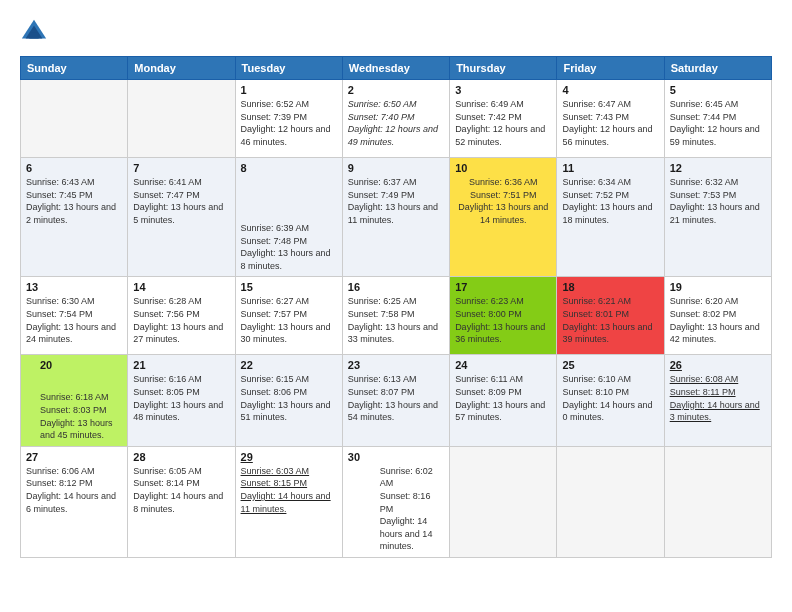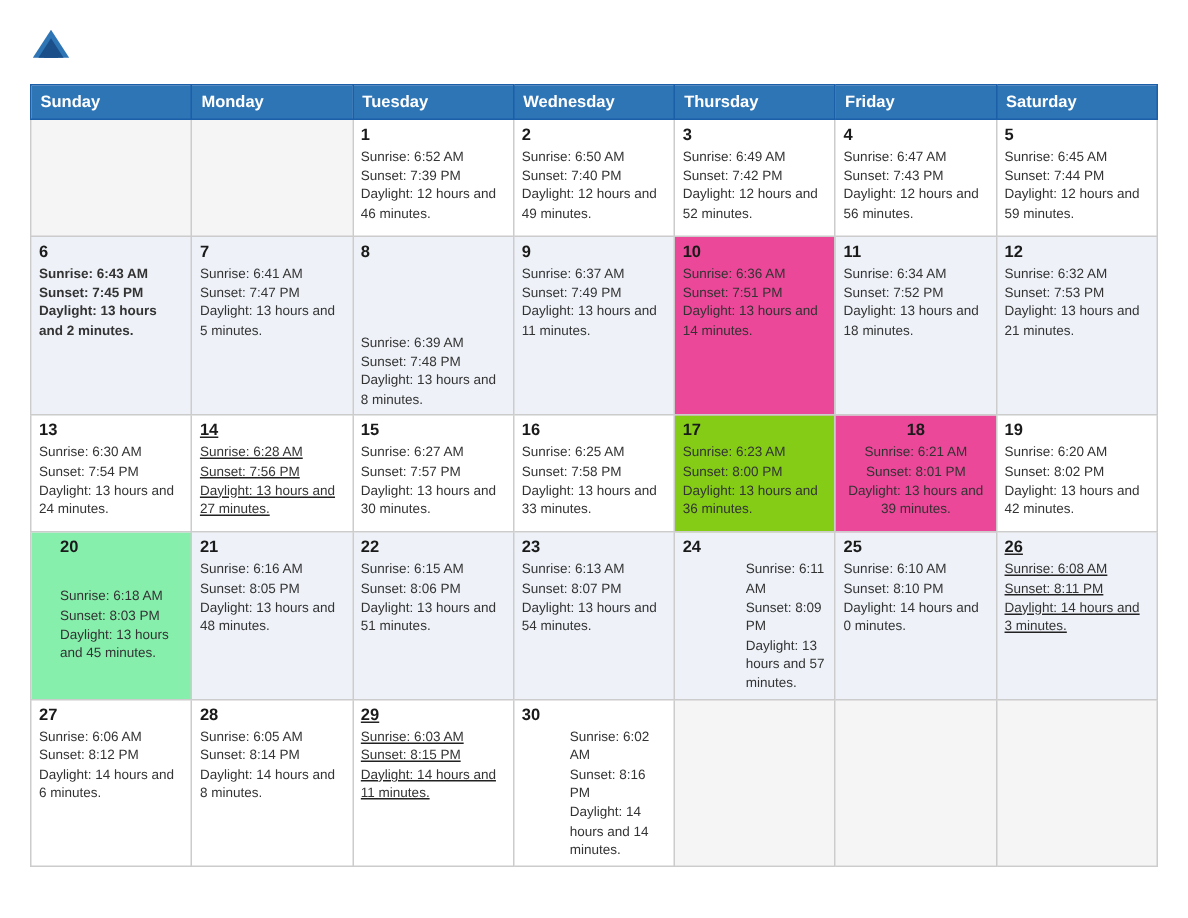--- a/index.html
+++ b/index.html
@@ -136,21 +136,21 @@
           <td class="empty"></td>
           <td class="empty"></td>
           <td style="background: rgb(255, 255, 255);">
             <div class="day-number">1</div>
             <div class="day-info" style="white-space: pre-line;">Sunrise: 6:52 AM
 Sunset: 7:39 PM
 Daylight: 12 hours and 46 minutes.</div>
           </td>
           <td style="background: rgb(255, 255, 255);">
             <div class="day-number">2</div>
-            <div class="day-info" style="white-space: pre-line;">Sunrise: 6:50 AM
+            <div class="day-info" style="white-space: pre-line; font-style: italic;">Sunrise: 6:50 AM
 Sunset: 7:40 PM
 Daylight: 12 hours and 49 minutes.</div>
           </td>
           <td style="background: rgb(255, 255, 255);">
             <div class="day-number">3</div>
             <div class="day-info" style="white-space: pre-line;">Sunrise: 6:49 AM
 Sunset: 7:42 PM
 Daylight: 12 hours and 52 minutes.</div>
           </td>
           <td style="background: rgb(255, 255, 255);">
@@ -162,21 +162,21 @@
           <td style="background: rgb(255, 255, 255);">
             <div class="day-number">5</div>
             <div class="day-info" style="white-space: pre-line;">Sunrise: 6:45 AM
 Sunset: 7:44 PM
 Daylight: 12 hours and 59 minutes.</div>
           </td>
         </tr>
         <tr>
           <td style="background: rgb(238, 242, 248);">
             <div class="day-number">6</div>
-            <div class="day-info" style="white-space: pre-line; font-weight: bold;">Sunrise: 6:43 AM
+            <div class="day-info" style="white-space: pre-line;">Sunrise: 6:43 AM
 Sunset: 7:45 PM
 Daylight: 13 hours and 2 minutes.</div>
           </td>
           <td style="background: rgb(238, 242, 248);">
             <div class="day-number">7</div>
             <div class="day-info" style="white-space: pre-line;">Sunrise: 6:41 AM
 Sunset: 7:47 PM
 Daylight: 13 hours and 5 minutes.</div>
           </td>
           <td style="background: rgb(238, 242, 248);">
@@ -184,23 +184,23 @@
             <div class="day-info" style="white-space: pre-line; margin-top: 48px;">Sunrise: 6:39 AM
 Sunset: 7:48 PM
 Daylight: 13 hours and 8 minutes.</div>
           </td>
           <td style="background: rgb(238, 242, 248);">
             <div class="day-number">9</div>
             <div class="day-info" style="white-space: pre-line;">Sunrise: 6:37 AM
 Sunset: 7:49 PM
 Daylight: 13 hours and 11 minutes.</div>
           </td>
-          <td style="background: #ec4899;">
+          <td style="background: #fde047;">
             <div class="day-number">10</div>
-            <div class="day-info" style="white-space: pre-line;">Sunrise: 6:36 AM
+            <div class="day-info" style="white-space: pre-line; text-align: center;">Sunrise: 6:36 AM
 Sunset: 7:51 PM
 Daylight: 13 hours and 14 minutes.</div>
           </td>
           <td style="background: rgb(238, 242, 248);">
             <div class="day-number">11</div>
             <div class="day-info" style="white-space: pre-line;">Sunrise: 6:34 AM
 Sunset: 7:52 PM
 Daylight: 13 hours and 18 minutes.</div>
           </td>
           <td style="background: rgb(238, 242, 248);">
@@ -210,21 +210,21 @@
 Daylight: 13 hours and 21 minutes.</div>
           </td>
         </tr>
         <tr>
           <td style="background: rgb(255, 255, 255);">
             <div class="day-number">13</div>
             <div class="day-info" style="white-space: pre-line;">Sunrise: 6:30 AM
 Sunset: 7:54 PM
 Daylight: 13 hours and 24 minutes.</div>
           </td>
-          <td style="background: rgb(255, 255, 255); text-decoration: underline;">
+          <td style="background: rgb(255, 255, 255);">
             <div class="day-number">14</div>
             <div class="day-info" style="white-space: pre-line;">Sunrise: 6:28 AM
 Sunset: 7:56 PM
 Daylight: 13 hours and 27 minutes.</div>
           </td>
           <td style="background: rgb(255, 255, 255);">
             <div class="day-number">15</div>
             <div class="day-info" style="white-space: pre-line;">Sunrise: 6:27 AM
 Sunset: 7:57 PM
 Daylight: 13 hours and 30 minutes.</div>
@@ -234,35 +234,35 @@
             <div class="day-info" style="white-space: pre-line;">Sunrise: 6:25 AM
 Sunset: 7:58 PM
 Daylight: 13 hours and 33 minutes.</div>
           </td>
           <td style="background: #84cc16;">
             <div class="day-number">17</div>
             <div class="day-info" style="white-space: pre-line;">Sunrise: 6:23 AM
 Sunset: 8:00 PM
 Daylight: 13 hours and 36 minutes.</div>
           </td>
-          <td style="background: #ec4899; text-align: center;">
+          <td style="background: #ef4444;">
             <div class="day-number">18</div>
             <div class="day-info" style="white-space: pre-line;">Sunrise: 6:21 AM
 Sunset: 8:01 PM
 Daylight: 13 hours and 39 minutes.</div>
           </td>
           <td style="background: rgb(255, 255, 255);">
             <div class="day-number">19</div>
             <div class="day-info" style="white-space: pre-line;">Sunrise: 6:20 AM
 Sunset: 8:02 PM
 Daylight: 13 hours and 42 minutes.</div>
           </td>
         </tr>
         <tr>
-          <td style="background: #86efac; padding-left: 19px;">
+          <td style="background: #bef264; padding-left: 19px;">
             <div class="day-number">20</div>
             <div class="day-info" style="white-space: pre-line; margin-top: 20px;">Sunrise: 6:18 AM
 Sunset: 8:03 PM
 Daylight: 13 hours and 45 minutes.</div>
           </td>
           <td style="background: rgb(238, 242, 248);">
             <div class="day-number">21</div>
             <div class="day-info" style="white-space: pre-line;">Sunrise: 6:16 AM
 Sunset: 8:05 PM
 Daylight: 13 hours and 48 minutes.</div>
@@ -274,21 +274,21 @@
 Daylight: 13 hours and 51 minutes.</div>
           </td>
           <td style="background: rgb(238, 242, 248);">
             <div class="day-number">23</div>
             <div class="day-info" style="white-space: pre-line;">Sunrise: 6:13 AM
 Sunset: 8:07 PM
 Daylight: 13 hours and 54 minutes.</div>
           </td>
           <td style="background: rgb(238, 242, 248);">
             <div class="day-number">24</div>
-            <div class="day-info" style="white-space: pre-line; margin-left: 42px;">Sunrise: 6:11 AM
+            <div class="day-info" style="white-space: pre-line;">Sunrise: 6:11 AM
 Sunset: 8:09 PM
 Daylight: 13 hours and 57 minutes.</div>
           </td>
           <td style="background: rgb(238, 242, 248);">
             <div class="day-number">25</div>
             <div class="day-info" style="white-space: pre-line;">Sunrise: 6:10 AM
 Sunset: 8:10 PM
 Daylight: 14 hours and 0 minutes.</div>
           </td>
           <td style="background: rgb(238, 242, 248); text-decoration: underline;">

